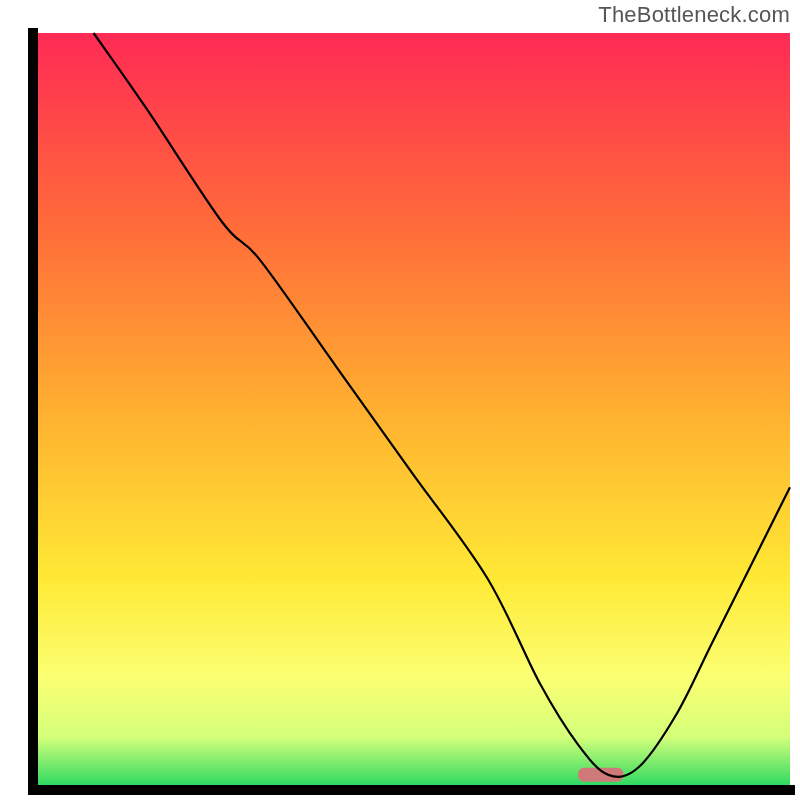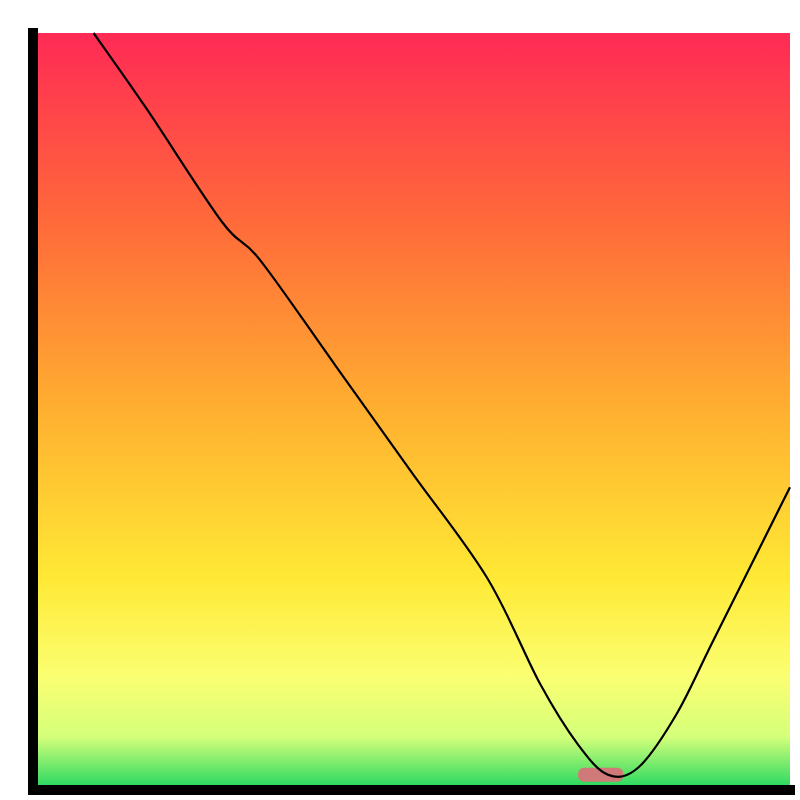--- a/index.html
+++ b/index.html
@@ -29,20 +29,21 @@
   svg {
     position: absolute;
     top: 0;
     left: 0;
   }
 </style>
 </head>
 <body>
 
 <div class="frame">
+  <div class="watermark">TheBottleneck.com</div>
   <svg id="chart-svg" width="800" height="800" viewBox="0 0 800 800">
     <defs>
       <linearGradient id="bg-grad" x1="0" y1="0" x2="0" y2="1">
           <stop offset="0%" stop-color="#ff2a55"></stop>
           <stop offset="25%" stop-color="#ff6a3a"></stop>
           <stop offset="50%" stop-color="#ffb030"></stop>
           <stop offset="72%" stop-color="#ffe935"></stop>
           <stop offset="85%" stop-color="#fbff72"></stop>
           <stop offset="93%" stop-color="#d4ff7a"></stop>
           <stop offset="100%" stop-color="#1fd65f"></stop>

